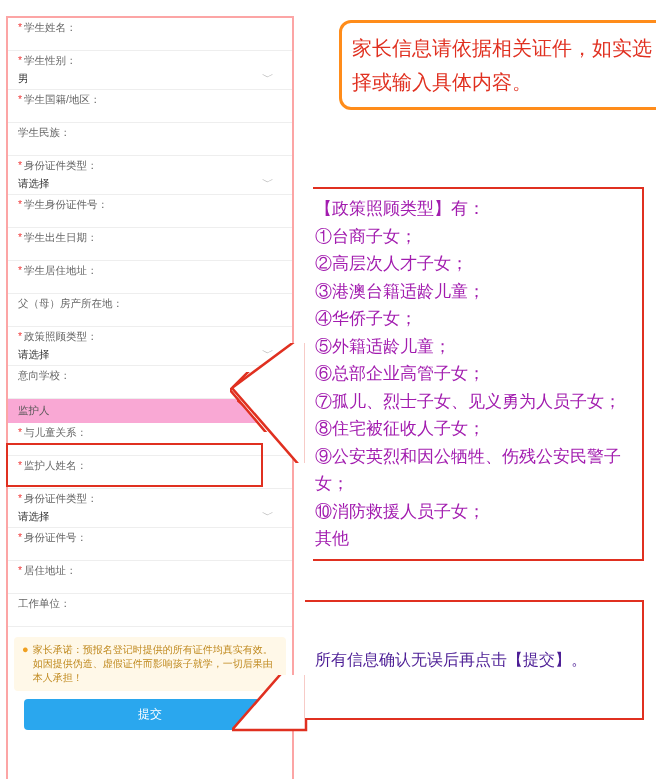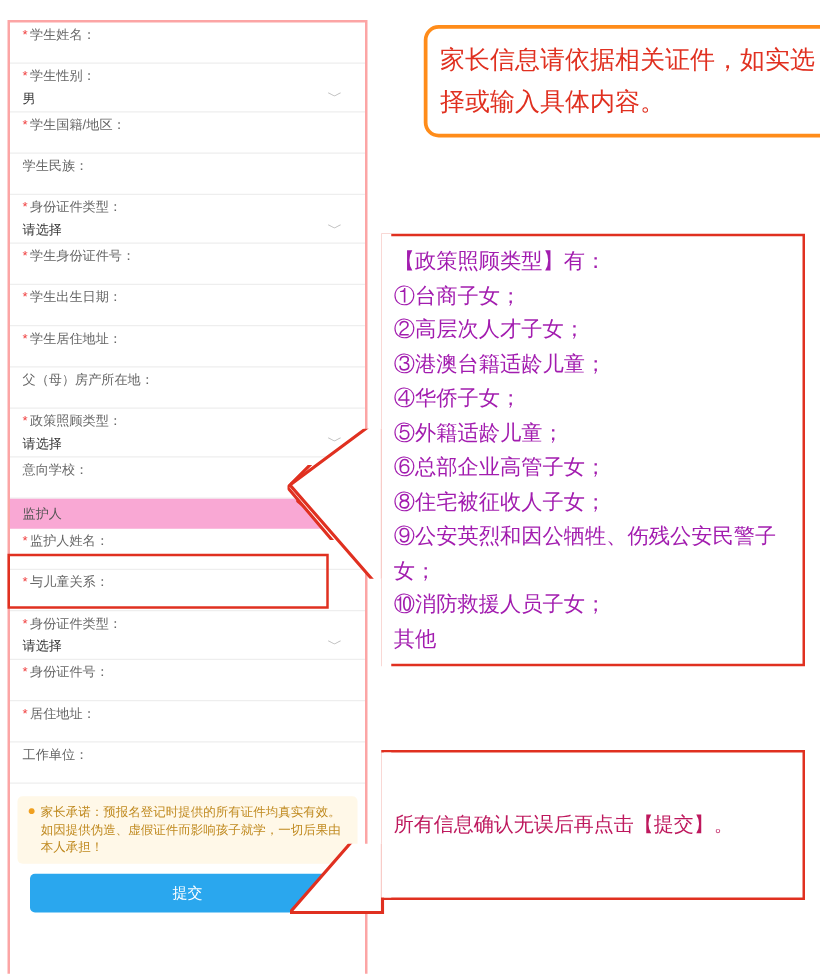--- a/index.html
+++ b/index.html
@@ -109,21 +109,21 @@
     font-family: "SimSun", serif;
   }
   .red-note {
     position: absolute;
     left: 305px;
     top: 600px;
     width: 339px;
     height: 120px;
     border: 2.5px solid #e03020;
     box-sizing: border-box;
-    color: #be185d;
+    color: #4c1d95;
     font-size: 16px;
     font-family: "SimSun", serif;
     display: flex;
     align-items: center;
     padding-left: 8px;
   }
   .highlight-guardian {
     position: absolute;
     left: 6px;
     top: 443px;
@@ -191,25 +191,25 @@
         </div>
       </div>
       <div class="form-row">
         <label>意向学校：</label>
         <div class="value"></div>
       </div>
     </div>
   <div class="section-header">监护人</div>
   <div id="gfields">
       <div class="form-row">
+        <label><span class="req">*</span>与儿童关系：</label>
+        <div class="value"></div>
+      </div>
+      <div class="form-row">
         <label><span class="req">*</span>监护人姓名：</label>
-        <div class="value"></div>
-      </div>
-      <div class="form-row">
-        <label><span class="req">*</span>与儿童关系：</label>
         <div class="value"></div>
       </div>
       <div class="form-row">
         <label><span class="req">*</span>身份证件类型：</label>
         <div class="select-row">
           <span class="value placeholder">请选择</span>
           <span class="chevron">﹀</span>
         </div>
       </div>
       <div class="form-row">
@@ -236,20 +236,21 @@
 
 <div class="blue-box">
   <div>【政策照顾类型】有：</div>
   <div id="blueItems">
       <div>①台商子女；</div>
       <div>②高层次人才子女；</div>
       <div>③港澳台籍适龄儿童；</div>
       <div>④华侨子女；</div>
       <div>⑤外籍适龄儿童；</div>
       <div>⑥总部企业高管子女；</div>
+      <div>⑦孤儿、烈士子女、见义勇为人员子女；</div>
       <div>⑧住宅被征收人子女；</div>
       <div>⑨公安英烈和因公牺牲、伤残公安民警子女；</div>
       <div>⑩消防救援人员子女；</div>
       <div>其他</div>
     </div>
 </div>
 
 <div class="red-note">
   <span>所有信息确认无误后再点击【提交】。</span>
 </div>

